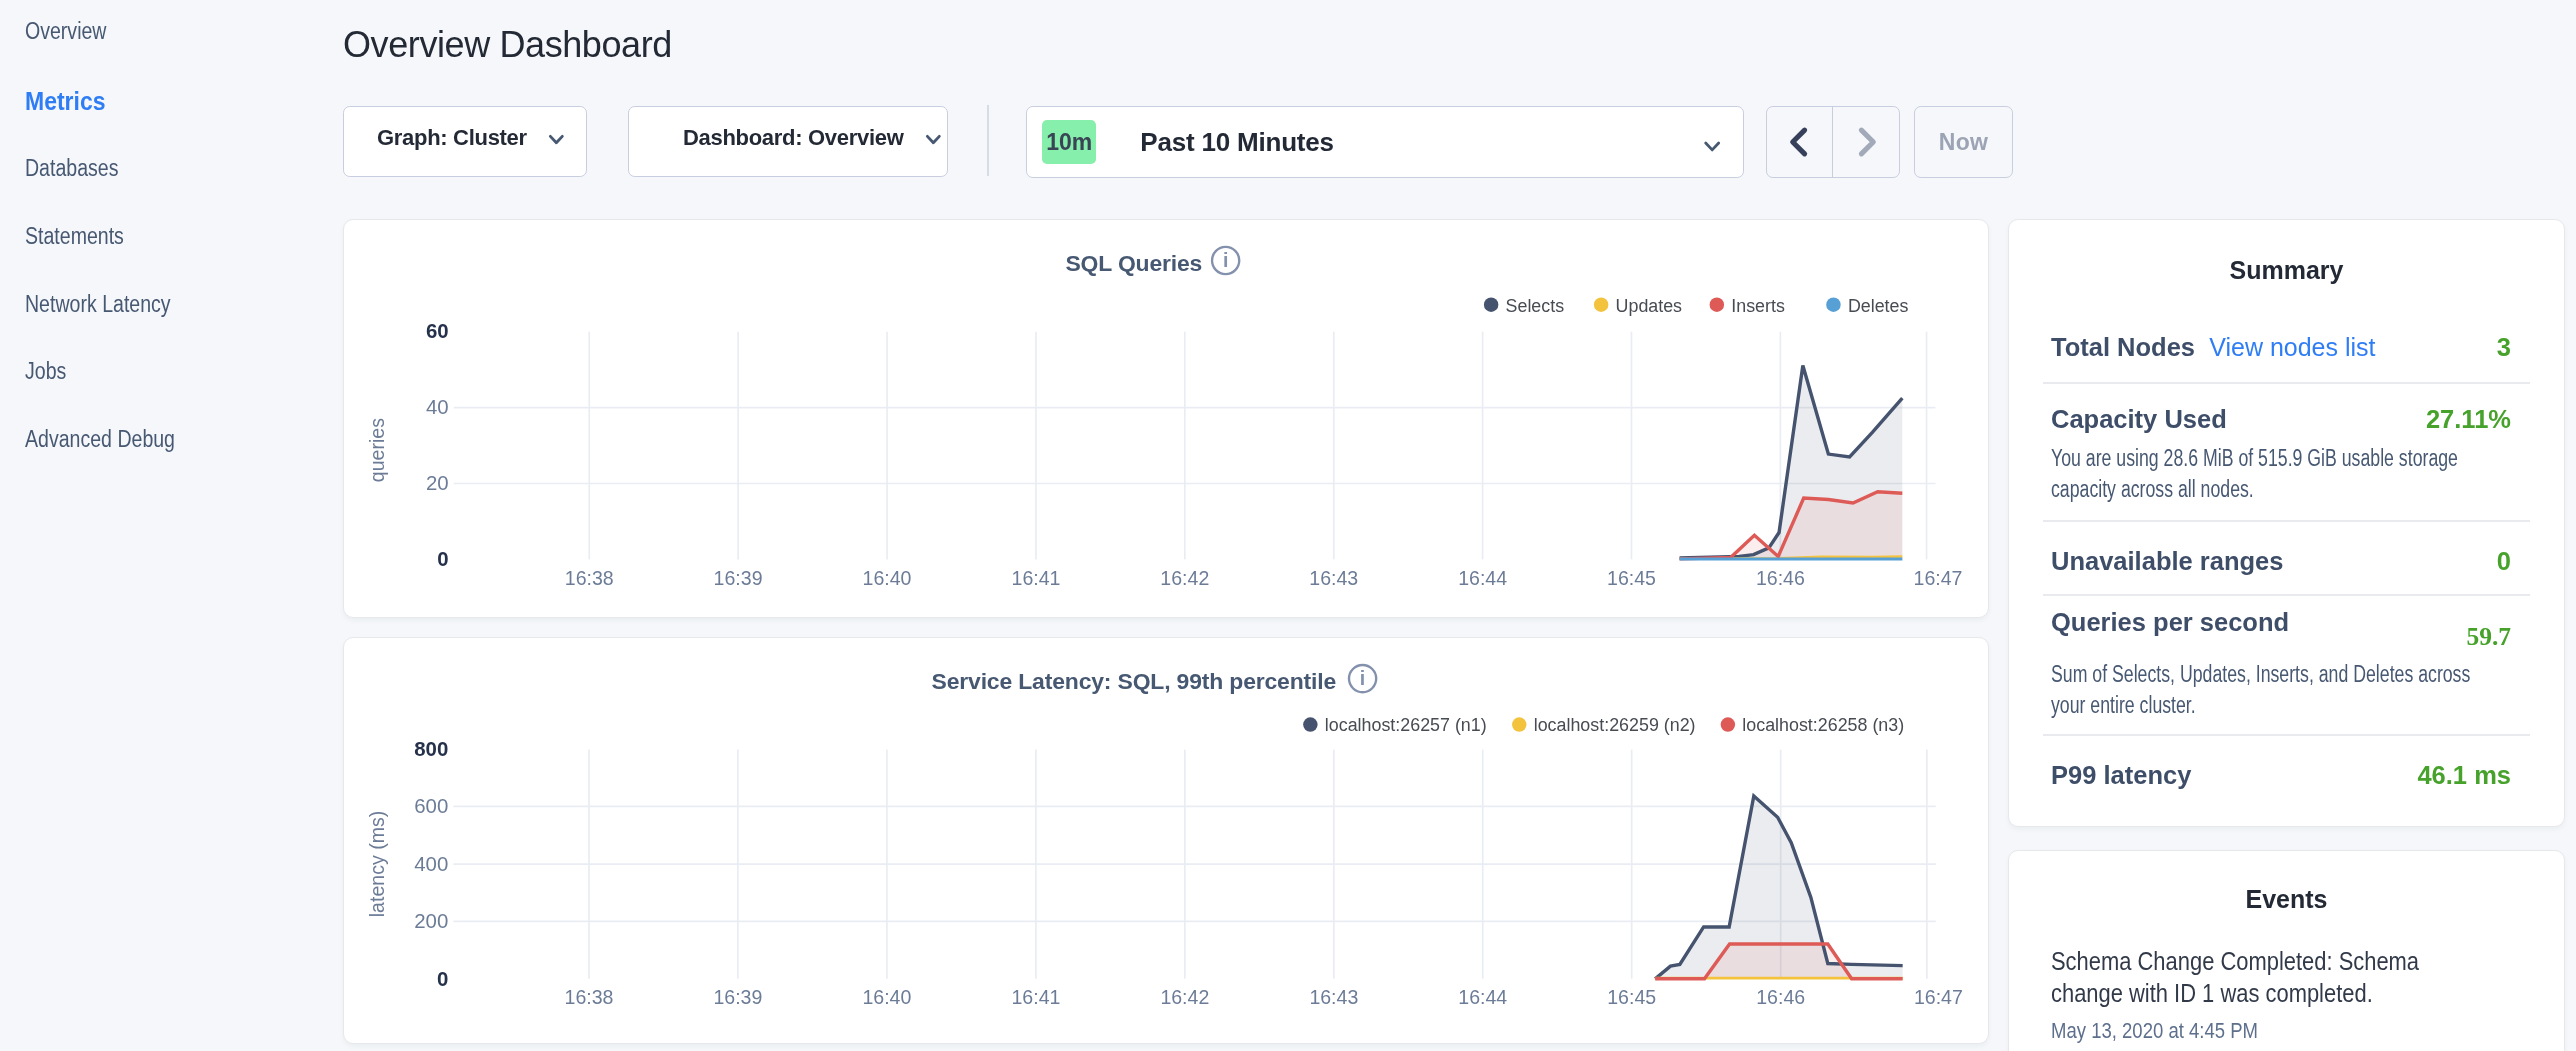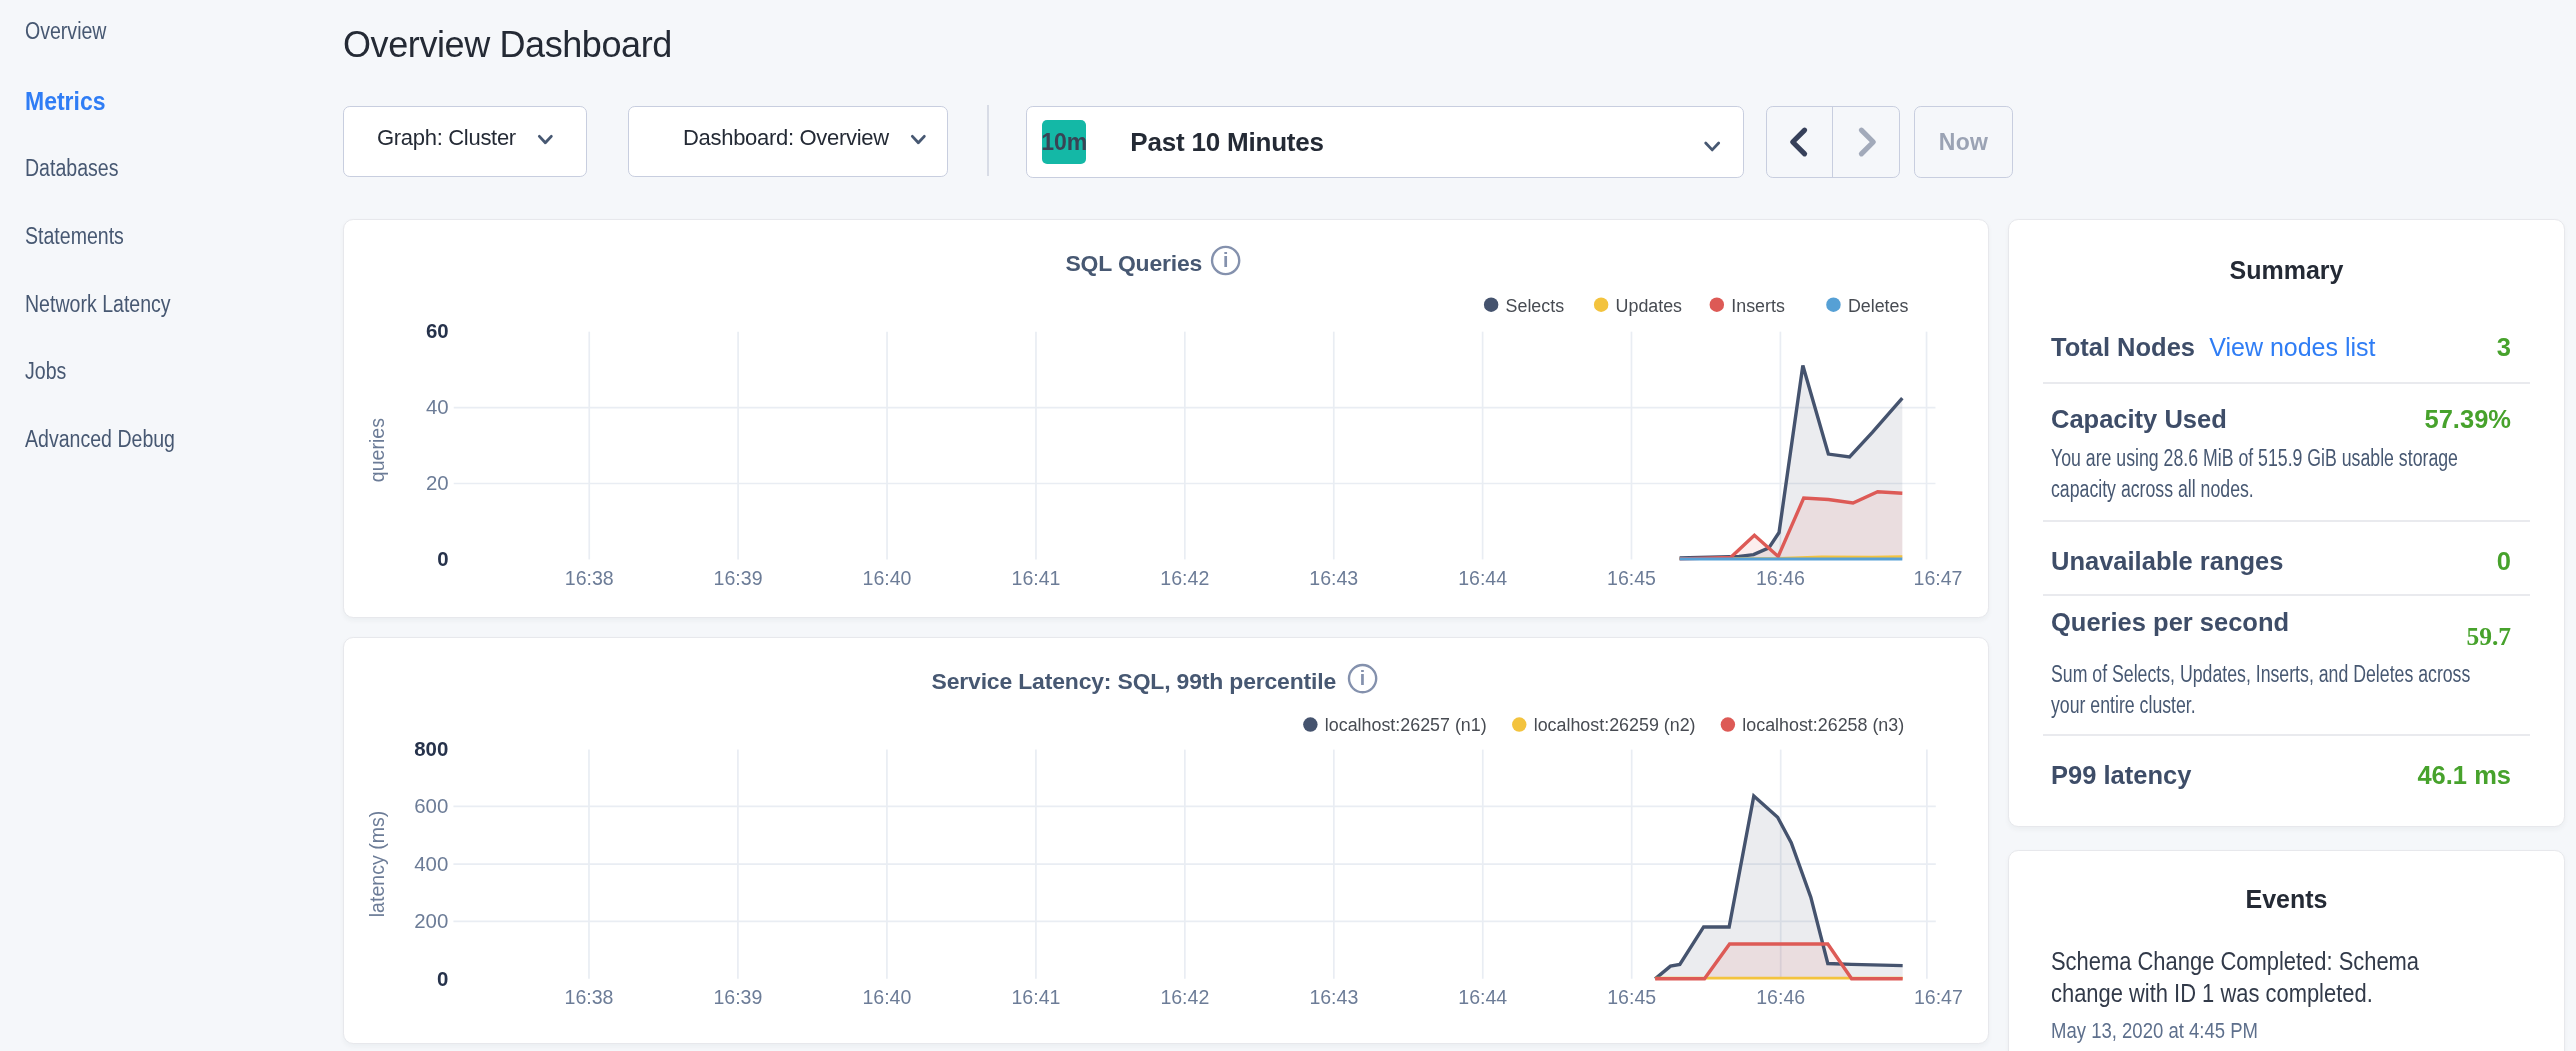--- a/index.html
+++ b/index.html
@@ -14,29 +14,29 @@
     transform:scaleX(0.85); transform-origin:0 0; }
   .nav a.active { color:#2f7df5; font-weight:700; font-size:25px; transform:scaleX(0.92); }
 
   
   #title { position:absolute; left:343px; top:24px; font-size:36px; color:#242a35;
     font-weight:500; letter-spacing:-0.4px; }
 
   
   .ctrl { position:absolute; top:106px; height:71px; background:#fff;
     border:1.7px solid #c8cedf; border-radius:6.8px; display:flex; align-items:center; }
-  .ctrl .lbl { white-space:nowrap; font-size:22px; font-weight:400; color:#242a35; letter-spacing:-0.3px; position:relative; top:-3.4px; }
+  .ctrl .lbl { white-space:nowrap; font-size:22px; font-weight:700; color:#242a35; letter-spacing:-0.3px; position:relative; top:-3.4px; }
   .chev { display:inline-block; width:18.7px; height:18.7px; position:relative; top:-2.6px; }
   .chev svg { display:block; }
 
   #divider { position:absolute; left:987px; top:105px; width:1.7px; height:71px; background:#d8dce6; }
 
   #timebox { position:absolute; left:1026px; top:106px; width:718px; height:72px; background:#fff;
     border:1.7px solid #c8cedf; border-radius:6.8px; display:flex; align-items:center; }
-  #badge10m { margin-left:15.3px; background:#14b8a6; border-radius:5.1px; width:44px; height:44px;
+  #badge10m { margin-left:15.3px; background:#86efac; border-radius:5.1px; width:54px; height:44px;
     display:flex; align-items:center; justify-content:center;
     font-size:23px; font-weight:700; color:#394455; }
   #timetext { margin-left:44px; font-size:26px; font-weight:700; color:#242a35; letter-spacing:-0.2px; }
 
   #arrows { position:absolute; left:1766px; top:106px; width:134px; height:72px; background:#f5f7fa;
     border:1.7px solid #c8cedf; border-radius:6.8px; display:flex; }
   #arrows .half { width:50%; height:100%; display:flex; align-items:center; justify-content:center; }
   #arrows .half:first-child { border-right:1.7px solid #c8cedf; }
 
   #nowbtn { position:absolute; left:1914px; top:106px; width:99px; height:72px;
@@ -222,21 +222,21 @@
     </div>
 
   <div class="card" id="summary">
     <div class="cardtitle" style="top:36px;">Summary</div>
 
     <div class="srow-label" style="top:113px;">Total Nodes&nbsp;&nbsp;<a class="link" style="font-size:25px;">View nodes list</a></div>
     <div class="srow-value" style="top:113px;">3</div>
     <div class="sdiv" style="top:162px;"></div>
 
     <div class="srow-label" style="top:185px;">Capacity Used</div>
-    <div class="srow-value" style="top:185px;">57.39%</div>
+    <div class="srow-value" style="top:185px;">27.11%</div>
     <div class="srow-sub" style="top:223px;">You are using 28.6 MiB of 515.9 GiB usable storage<br>capacity across all nodes.</div>
     <div class="sdiv" style="top:300px;"></div>
 
     <div class="srow-label" style="top:327px;">Unavailable ranges</div>
     <div class="srow-value" style="top:327px;">0</div>
     <div class="sdiv" style="top:374px;"></div>
 
     <div class="srow-label" style="top:388px;">Queries per second</div>
     <div class="srow-value" style="top:402px;font-family:Liberation Serif, serif;">59.7</div>
     <div class="srow-sub" style="top:439px;">Sum of Selects, Updates, Inserts, and Deletes across<br>your entire cluster.</div>

